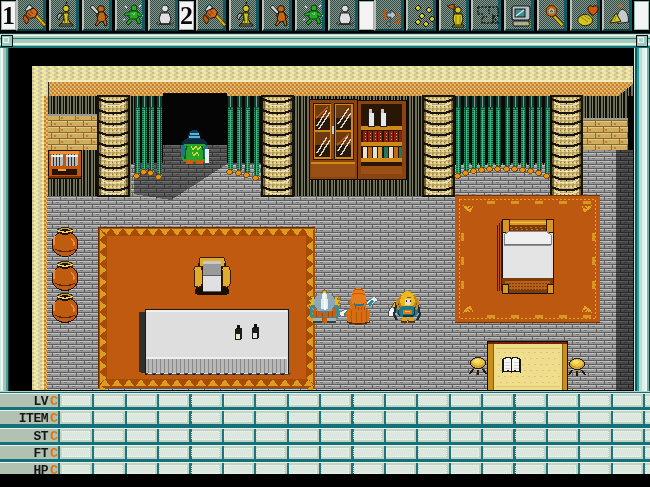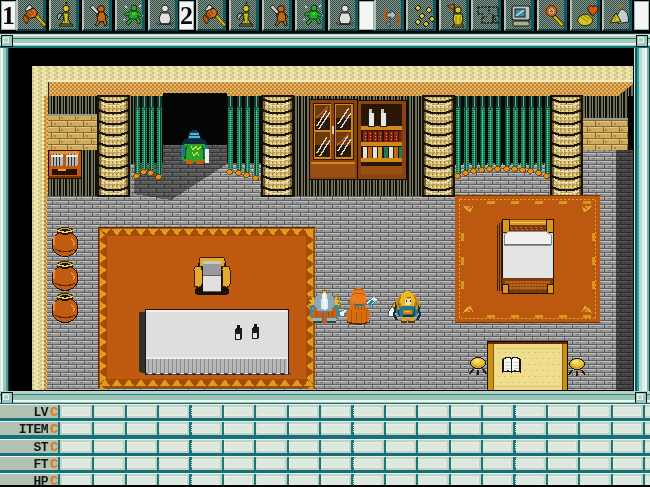--- a/index.html
+++ b/index.html
@@ -861,21 +861,21 @@
 <path d="M407,298 q2,-1 4,0" stroke="#905808" stroke-width="1"></path>
 <path d="M403,316 h10" stroke="#10343c" stroke-width="1.4"></path>
 <rect x="402" y="317" width="5" height="6" rx="1" fill="#e0a018"></rect>
 <rect x="409" y="317" width="5" height="6" rx="1" fill="#e0a018"></rect>
 <path d="M401,322 h6 M408,322 h7" stroke="#5a3404" stroke-width="1.6"></path>
 </g>
 
 </svg>
 </div>
 
-<div class="abs" id="status" style="left:0;top:403px;width:650px;height:82px;background:#0f6e74;">
+<div class="abs" id="status" style="left:0;top:392px;width:650px;height:82px;background:#0f6e74;">
 <svg width="650" height="82" viewBox="0 405 650 82" shape-rendering="crispEdges">
 <rect x="0" y="405" width="650" height="82" fill="#137279"></rect>
 
 <g>
 <rect x="0" y="406" width="650" height="1" fill="#e9f3ec"></rect>
 <rect x="0" y="407" width="59" height="13" fill="#b2c2b2"></rect>
 <rect x="60" y="407" width="590" height="13" fill="#c2d2c4"></rect>
 <rect x="57.5" y="407" width="2.2" height="13" fill="#19767d"></rect>
 <rect x="92.2" y="407" width="2.2" height="13" fill="#19767d"></rect>
 <rect x="124.6" y="407" width="2.2" height="13" fill="#19767d"></rect>

